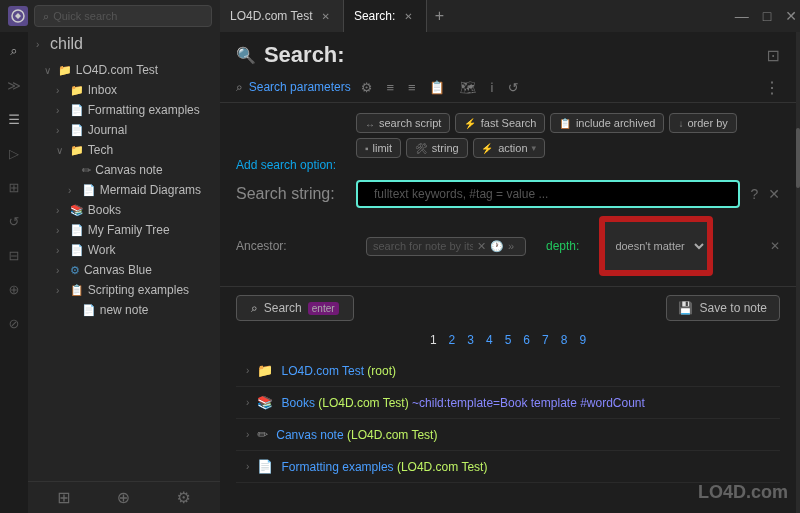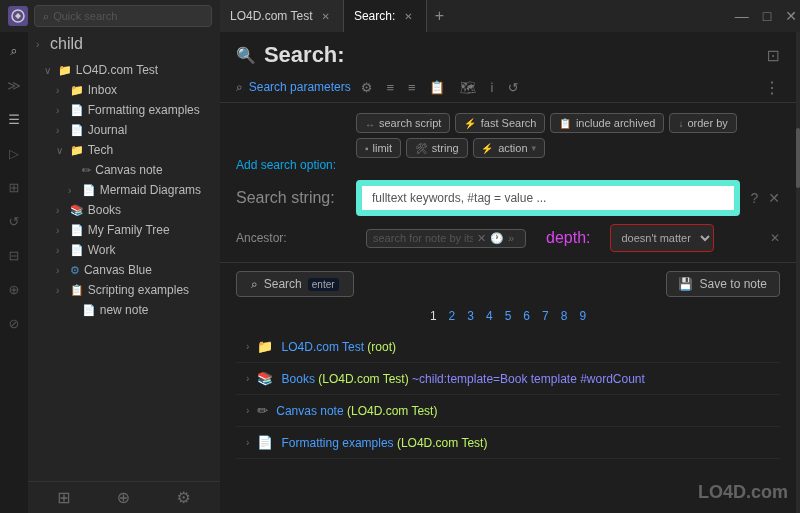--- a/index.html
+++ b/index.html
@@ -230,24 +230,24 @@
       margin-bottom: 8px;
     }
     .search-string-label {
       font-size: 16px;
       color: #888;
       white-space: nowrap;
       min-width: 110px;
     }
     .search-input {
       flex: 1;
-      background: #ffffff;
-      border: 6px solid #5eead4;
+      background: #000000;
+      border: 2px solid #5eead4;
       border-radius: 4px;
-      padding: 5px 10px;
+      padding: 5px 16px;
       color: #888;
       font-size: 12px;
       outline: none;
     }
     .search-input::placeholder { color: #555; }
     .search-help-icon { color: #666; font-size: 14px; cursor: pointer; }
     .search-close-icon { color: #666; font-size: 14px; cursor: pointer; }
 
     .ancestor-row {
       display: flex;
@@ -274,29 +274,29 @@
       background: transparent;
       border: none;
       color: #888;
       font-size: 11px;
       outline: none;
       width: 100px;
     }
     .ancestor-input::placeholder { color: #555; }
     .anc-icon { color: #666; font-size: 11px; cursor: pointer; }
     .depth-label {
-      font-size: 16px;
-      color: #d946ef;
+      font-size: 12px;
+      color: #22c55e;
       white-space: nowrap;
     }
     .depth-select {
       background: #2a2a2a;
-      border: 1px solid #b91c1c;
+      border: 6px solid #b91c1c;
       border-radius: 4px;
-      padding: 6px 6px;
+      padding: 17px 6px;
       color: #aaa;
       font-size: 11px;
       outline: none;
       cursor: pointer;
     }
     .anc-close { color: #666; font-size: 12px; cursor: pointer; margin-left: auto; }
 
     
     .action-row {
       display: flex;
@@ -310,21 +310,21 @@
       gap: 6px;
       padding: 5px 14px;
       background: #2a2a2a;
       border: 1px solid #555;
       border-radius: 4px;
       color: #bbb;
       font-size: 12px;
       cursor: pointer;
     }
     .search-btn .kbd {
-      background: #0f172a;
+      background: #701a75;
       border-radius: 3px;
       padding: 1px 4px;
       font-size: 10px;
       color: #aaa;
     }
     .save-btn {
       margin-left: auto;
       display: flex;
       align-items: center;
       gap: 6px;

